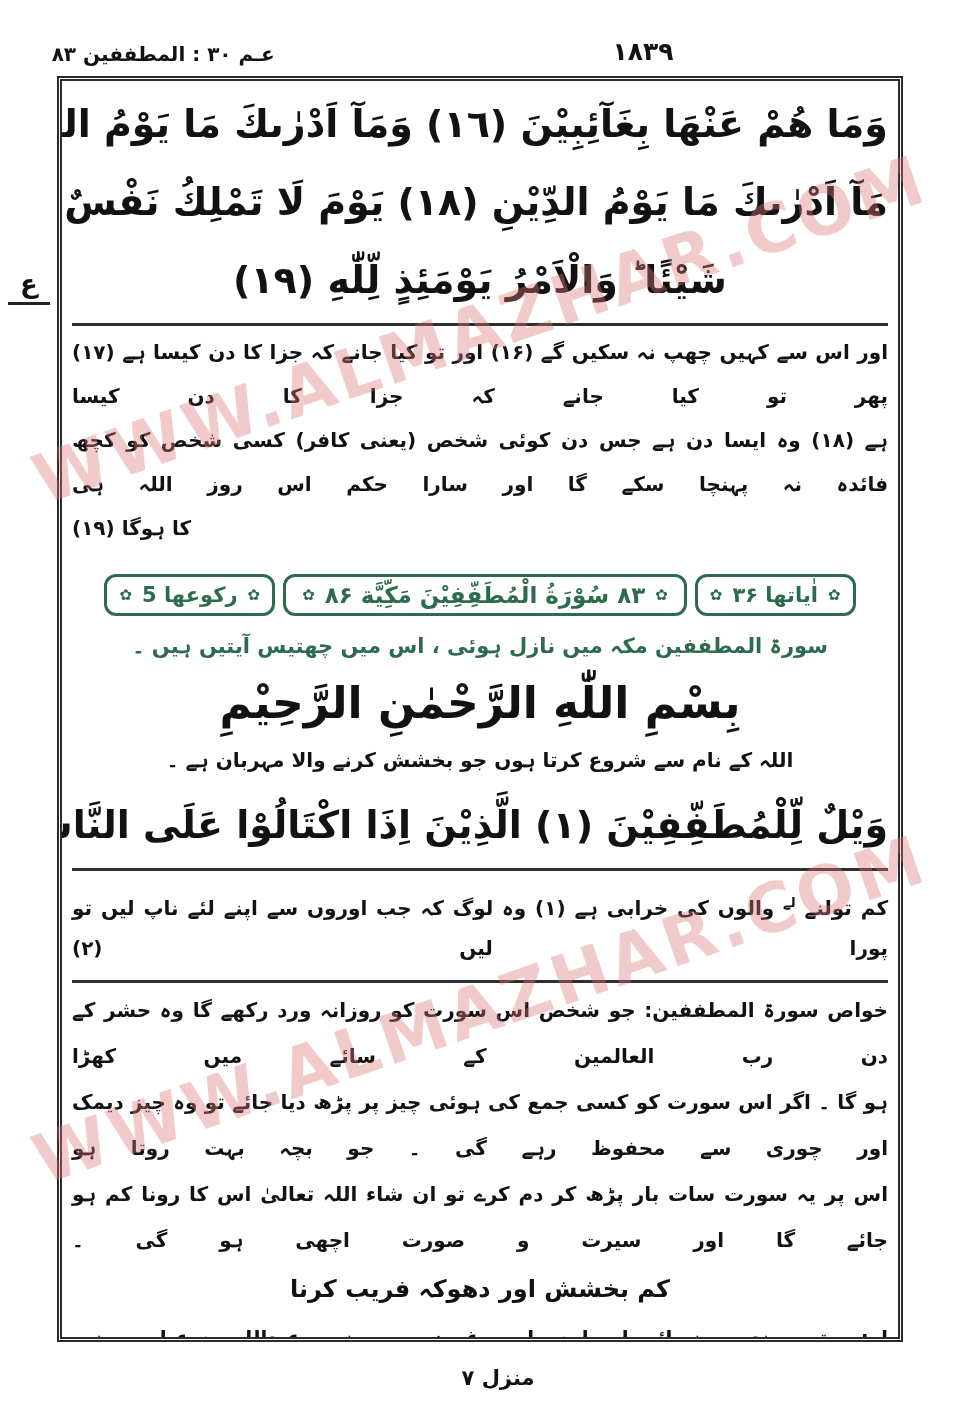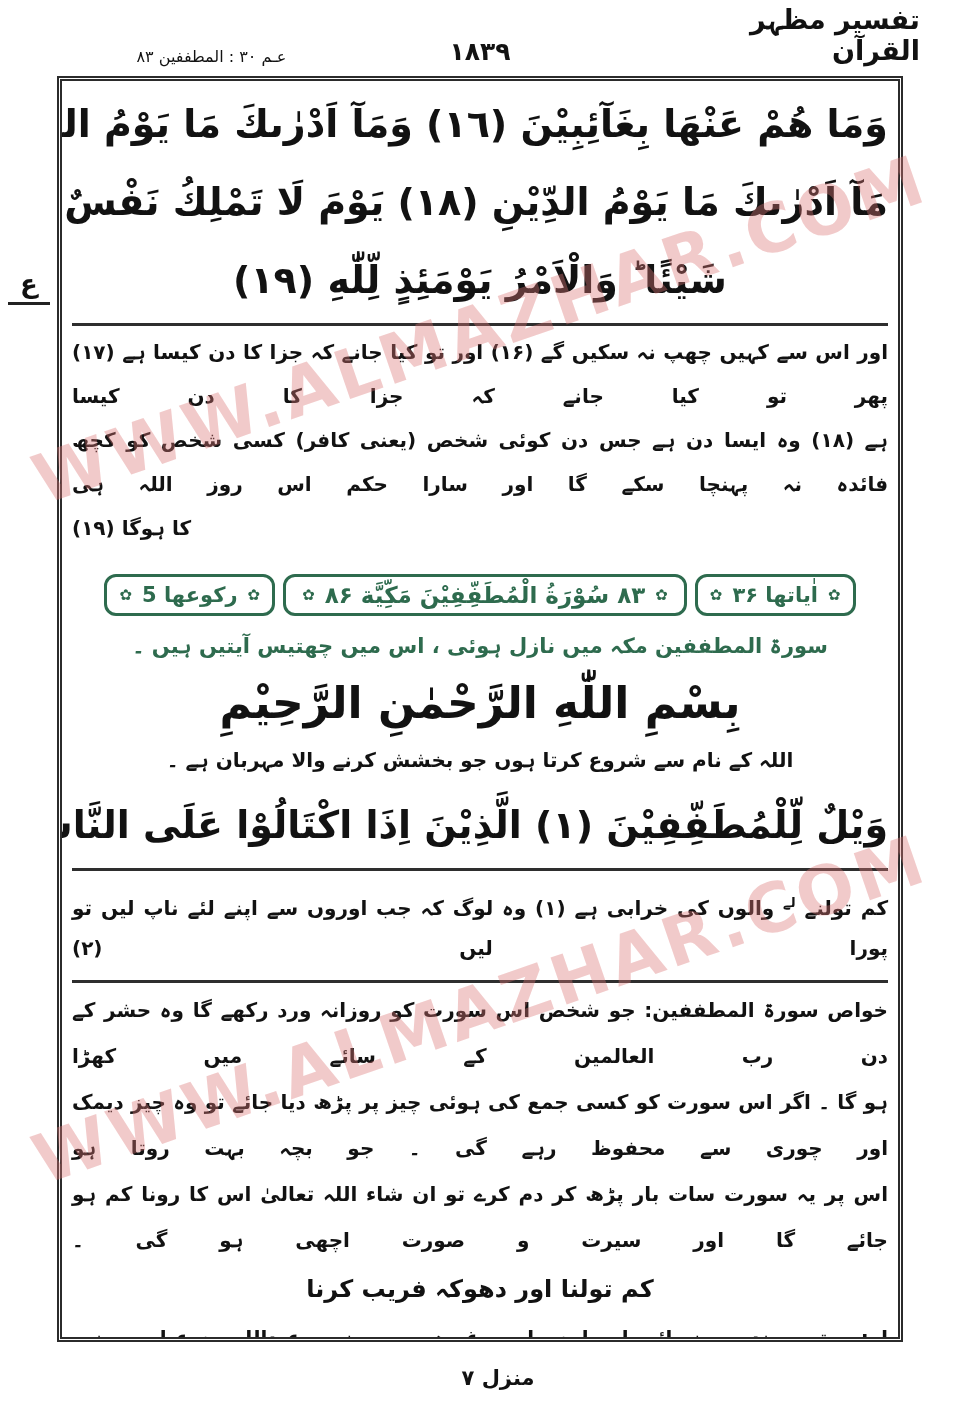--- a/index.html
+++ b/index.html
@@ -12,22 +12,22 @@
   body{
     width:960px;height:1404px;position:relative;overflow:hidden;
     background:#ffffff;color:var(--text);
     font-family:"DejaVu Sans",sans-serif;
   }
   
   .page-header{
     position:absolute;top:14px;left:40px;right:40px;height:52px;
     display:flex;align-items:flex-end;direction:ltr;
   }
-  .hdr-left{width:28%;text-align:right;font-size:16px;font-weight:normal;direction:rtl;}
-  .hdr-center{width:44%;text-align:center;font-size:25px;font-weight:bold;}
+  .hdr-left{width:28%;text-align:center;font-size:20px;font-weight:bold;direction:rtl;}
+  .hdr-center{width:44%;text-align:right;font-size:25px;font-weight:bold;}
   .hdr-right{width:28%;text-align:right;font-size:27px;font-weight:bold;direction:rtl;}
   
   .margin-marker{
     position:absolute;left:8px;top:266px;width:42px;text-align:center;
     font-size:26px;font-weight:bold;border-bottom:3px solid #222;line-height:1.4;
   }
   
   .frame{
     position:absolute;left:57px;top:76px;width:846px;height:1266px;
     box-sizing:border-box;border:5px double var(--frame-border);
@@ -97,21 +97,20 @@
   }
   .wm-top{top:290px;}
   .wm-bottom{top:970px;}
 </style>
 </head>
 <body>
 
 <div class="page-header">
   <div class="hdr-left">عـم ۳۰ : المطففین ۸۳</div>
   <div class="hdr-center">۱۸۳۹</div>
-  <div class="hdr-right">تفسیر مظہر القرآن</div>
 </div>
 
 <div class="margin-marker">ع</div>
 
 <div class="frame">
 
   <div>
     <div class="q-line">وَمَا هُمْ عَنْهَا بِغَآئِبِيْنَ (١٦) وَمَآ اَدْرٰىكَ مَا يَوْمُ الدِّيْنِ (١٧) ثُمَّ</div>
     <div class="q-line">مَآ اَدْرٰىكَ مَا يَوْمُ الدِّيْنِ (١٨) يَوْمَ لَا تَمْلِكُ نَفْسٌ لِّنَفْسٍ</div>
     <div class="q-line center">شَيْئًا ؕ وَالْاَمْرُ يَوْمَئِذٍ لِّلّٰهِ (١٩)</div>
@@ -164,21 +163,21 @@
 
   <div>
     <div class="body-line">
       <span class="lead">خواص سورۃ المطففین:</span>
       <span>جو شخص اس سورت کو روزانہ ورد رکھے گا وہ حشر کے دن رب العالمین کے سائے میں کھڑا</span>
     </div>
     <div class="body-line">ہو گا ۔ اگر اس سورت کو کسی جمع کی ہوئی چیز پر پڑھ دیا جائے تو وہ چیز دیمک اور چوری سے محفوظ رہے گی ۔ جو بچہ بہت روتا ہو</div>
     <div class="body-line">اس پر یہ سورت سات بار پڑھ کر دم کرے تو ان شاء اللہ تعالیٰ اس کا رونا کم ہو جائے گا اور سیرت و صورت اچھی ہو گی ۔</div>
   </div>
 
-  <div class="section-heading">کم تولنا اور دھوکہ فریب کرنا</div>
+  <div class="section-heading">کم بخشش اور دھوکہ فریب کرنا</div>
 
   <div>
     <div class="body-line">
       <span class="lead">لے:</span>
       <span>معتبر سند سے نسائی اور ابن ماجہ وغیرہ میں حضرت عبداللہ بن عباس رضی اللہ تعالیٰ عنہما سے روایت ہے جس کا حاصل یہ ہے</span>
     </div>
 
   </div>
 
 </div>

